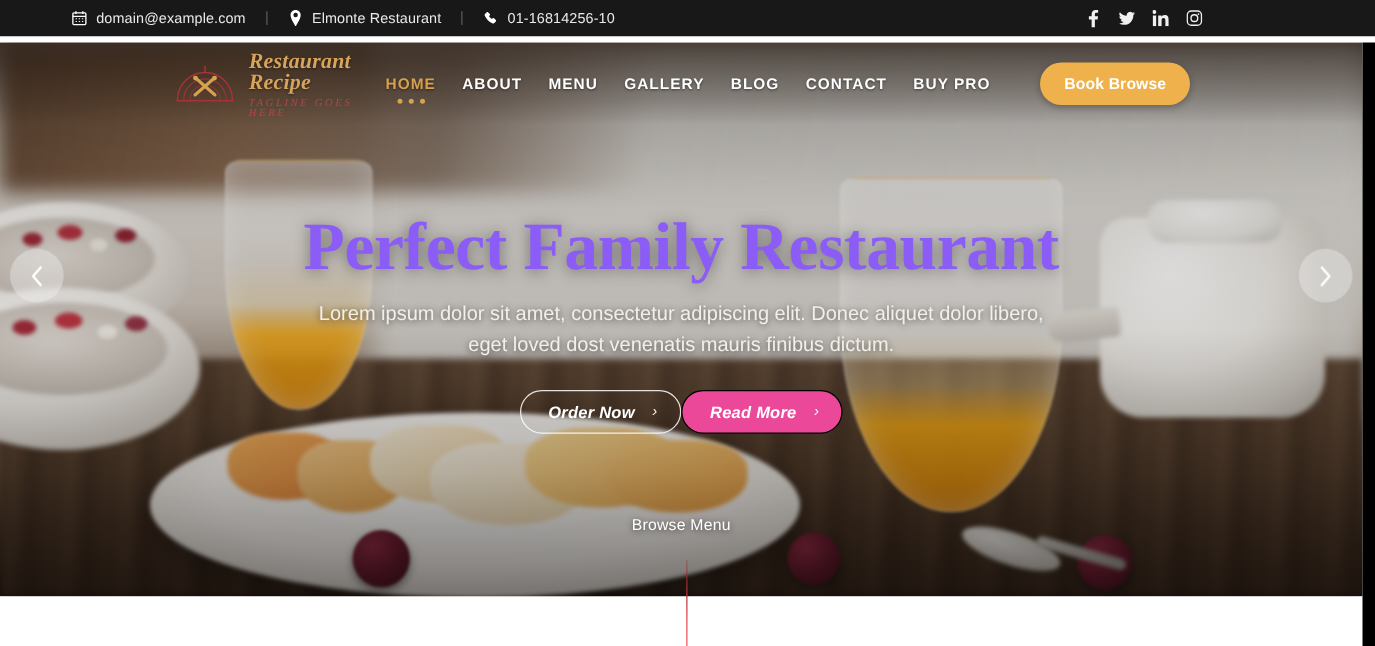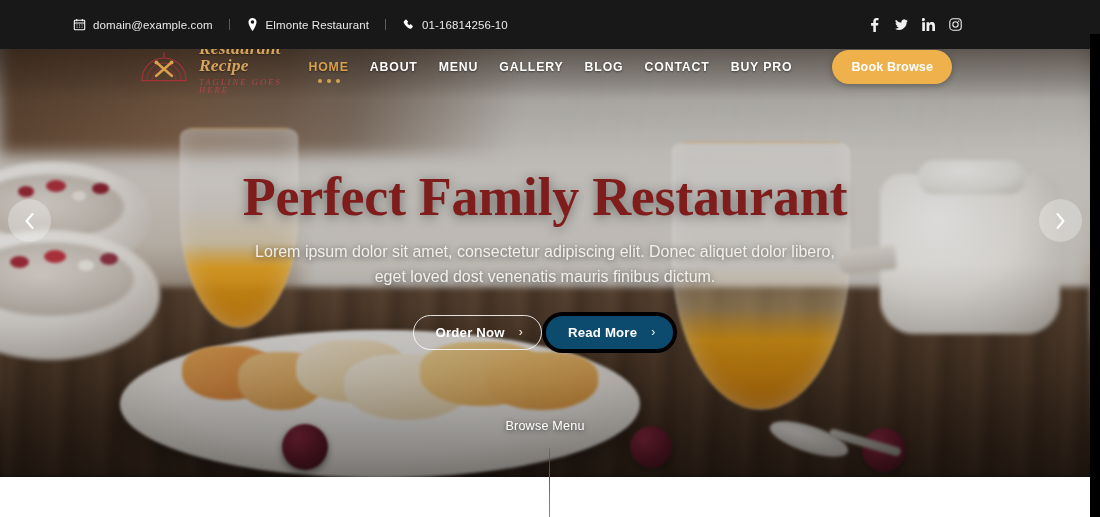--- a/index.html
+++ b/index.html
@@ -3,23 +3,23 @@
 <meta charset="utf-8">
 <style>
   * { margin:0; padding:0; box-sizing:border-box; }
   html,body { width:1100px; height:517px; overflow:hidden; background:#000; }
   body { font-family:"Liberation Sans", sans-serif; -webkit-font-smoothing:antialiased; }
 
   .page { position:relative; width:1100px; height:517px; background:#ffffff; overflow:hidden; }
 
   
   .topbar {
-    position:absolute; top:0; left:0; width:1100px; height:49px;
+    position:absolute; top:0; left:0; width:1100px; height:29px;
     background:#181818; display:flex; align-items:center;
-    padding:0 138px 0 73px; z-index:40;
+    padding:0 138px 0 57px; z-index:40;
   }
   .tb-left { display:flex; align-items:center; }
   .tb-item { display:flex; align-items:center; color:#e9e9e9; font-size:11.5px; letter-spacing:.1px; }
   .tb-item .ic { display:inline-flex; width:13px; height:13px; margin-right:7px; align-items:center; justify-content:center; color:#ffffff; }
   .tb-item .ic svg { display:block; }
   .tb-sep { width:1px; height:11px; background:#5a5a5a; margin:0 16px; }
   .tb-right { margin-left:auto; display:flex; align-items:center; gap:14px; }
   .soc { width:13px; height:13px; color:#f0f0f0; display:inline-flex; align-items:center; justify-content:center; cursor:pointer; }
   .soc svg { display:block; }
 
@@ -176,36 +176,36 @@
 
   
   .hero-content {
     position:absolute; top:34px; left:0; width:1090px; height:443px;
     display:flex; flex-direction:column; align-items:center; z-index:20;
     pointer-events:none;
   }
   .hero-title {
     margin-top:136px;
     font-family:"Liberation Serif", serif; font-weight:700;
-    font-size:54px; line-height:1.02; color:#7f1d1d; letter-spacing:-.3px;
+    font-size:54px; line-height:1.02; color:#8b5cf6; letter-spacing:-.3px;
     text-shadow:0 2px 12px rgba(0,0,0,.42);
   }
   .hero-sub {
     margin-top:15px; width:600px; text-align:center;
     font-size:16px; line-height:1.55; color:#f2efe9;
     text-shadow:0 1px 6px rgba(0,0,0,.6);
   }
-  .hero-btns { margin-top:22px; display:flex; align-items:center; pointer-events:auto; }
+  .hero-btns { margin-top:22px; display:flex; align-items:flex-end; pointer-events:auto;font-style:italic; }
   .hbtn {
     display:inline-flex; align-items:center; gap:14px;
     border-radius:22px; padding:9px 18px 9px 22px; cursor:pointer;
     font-size:13.2px; font-weight:700; letter-spacing:.2px;
   }
   .hbtn.ghost { background:transparent; border:1px solid rgba(255,255,255,.85); color:#ffffff; }
-  .hbtn.solid { background:#0c4a6e; border:4px solid #000000; color:#ffffff; }
+  .hbtn.solid { background:#ec4899; border:1px solid #000000; color:#ffffff; }
   .hbtn .chev { font-size:12px; font-weight:400; opacity:.95; }
   .browse {
     margin-top:66px; font-size:12.6px; color:#ffffff; letter-spacing:.2px;
     text-shadow:0 1px 5px rgba(0,0,0,.6); pointer-events:auto; cursor:pointer;
   }
 
   .scroll-line {
     position:absolute; left:549px; top:448px; width:1px; height:69px;
     background:linear-gradient(180deg, rgba(150,40,48,.35) 0%, #9d2b33 28%, #e24b4b 70%, #f05b5b 100%);
     z-index:50;

